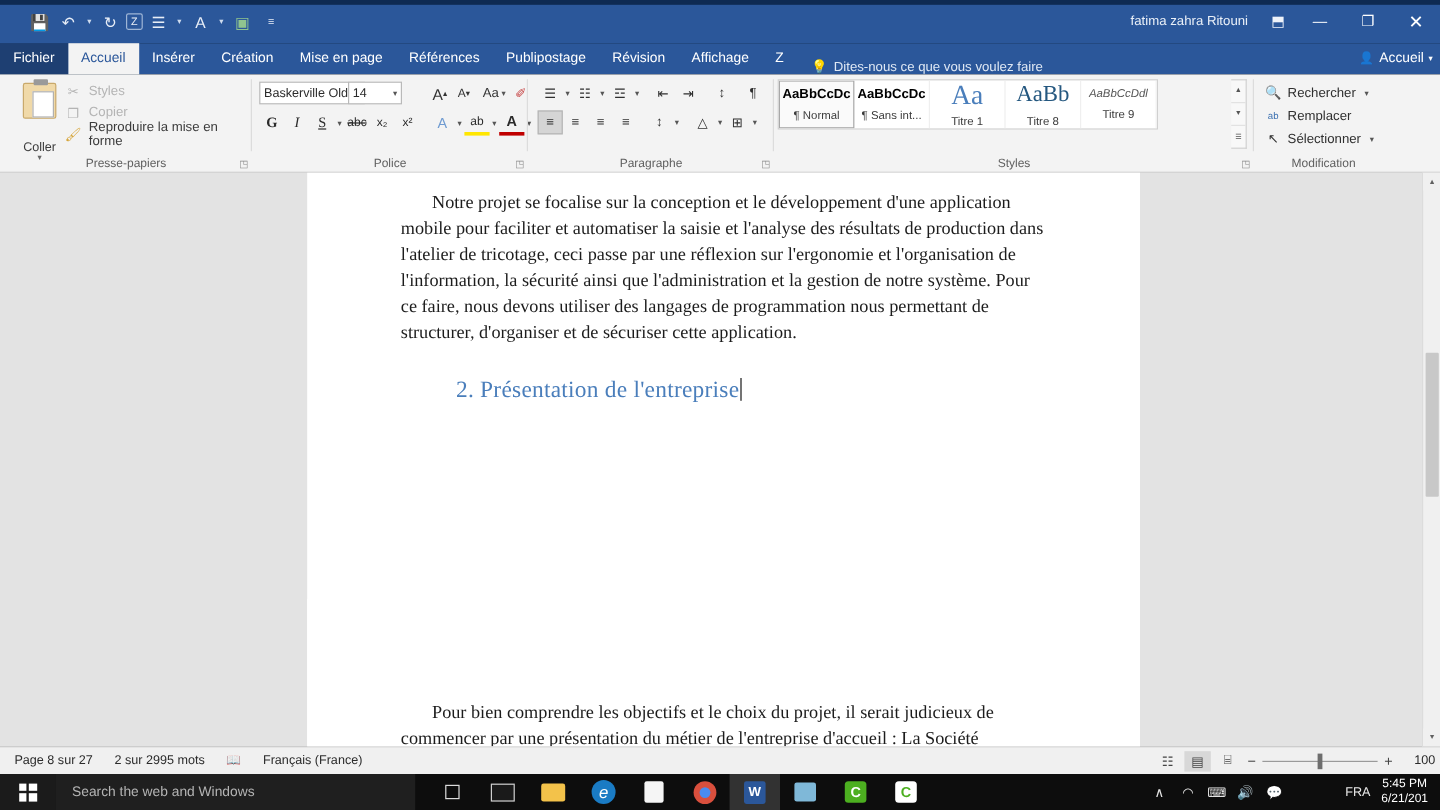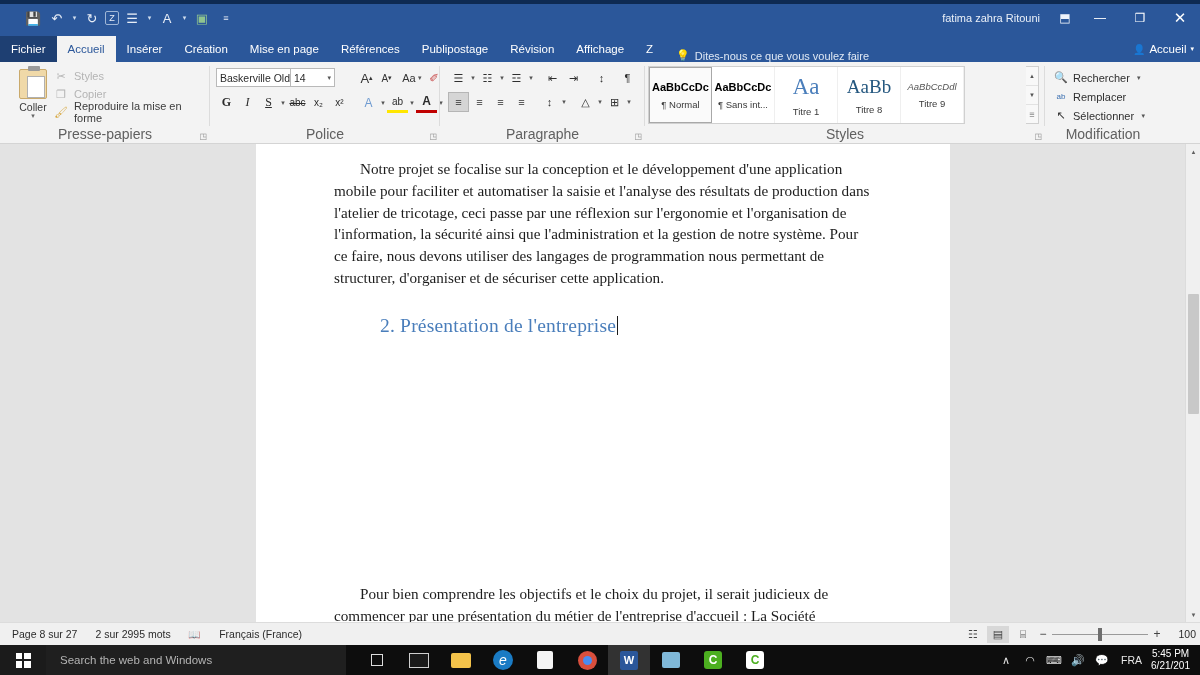--- a/index.html
+++ b/index.html
@@ -69,21 +69,21 @@
   }
 
   
   .ribbon {
     position: absolute; left: 0; top: 62px; width: 1200px; height: 82px;
     background: #f3f3f3; border-bottom: 1px solid #d4d4d4;
   }
   .grp { position: absolute; top: 0; height: 82px; }
   .grp-label {
     position: absolute; bottom: 2px; width: 100%; text-align: center;
-    font-size: 14px; color: #606060;
+    font-size: 10px; color: #606060;
   }
   .grp-launch {
     position: absolute; bottom: 3px; right: 3px; font-size: 8px; color: #8a8a8a;
   }
   .grp-sep {
     position: absolute; top: 4px; bottom: 18px; width: 1px; background: #dcdcdc;
   }
 
   
   .clip-paste {
@@ -96,21 +96,21 @@
     margin-top: 3px;
   }
   .paste-ico::after {
     content: ""; position: absolute; left: 7px; top: 6px; width: 16px; height: 20px;
     background: #ffffff; border: 1px solid #b0b0b0;
   }
   .paste-ico::before {
     content: ""; position: absolute; left: 8px; top: -4px; width: 12px; height: 5px;
     background: #9a9a9a; border-radius: 1px;
   }
-  .paste-lbl { font-size: 10.5px; color: #3b3b3b; margin-top: 2px; text-align: center; }
+  .paste-lbl { font-size: 10.5px; color: #3b3b3b; margin-top: 18px; text-align: center; }
   .paste-caret { font-size: 7px; color: #666; line-height: 6px; }
   .clip-cmds { position: absolute; left: 52px; top: 5px; }
   .clip-cmd {
     display: flex; align-items: center; gap: 6px; height: 18px;
     font-size: 11px; color: #b4b4b4; padding-left: 2px;
   }
   .clip-cmd.enabled { color: #3b3b3b; }
   .cmd-ico { width: 14px; text-align: center; font-size: 11px; }
 
   
@@ -135,21 +135,21 @@
   
   .para-btn {
     width: 21px; height: 20px; display: flex; align-items: center; justify-content: center;
     font-size: 11px; color: #2f2f2f;
   }
   .para-btn.sel { background: #d5d5d5; border: 1px solid #b5b5b5; }
   .prow { position: absolute; display: flex; align-items: center; }
 
   
   .gallery {
-    position: absolute; left: 648px; top: 4px; height: 58px;
+    position: absolute; left: 648px; top: 4px; height: 42px;
     border: 1px solid #d0d0d0; background: #fff;
     display: flex; align-items: stretch; overflow: hidden;
   }
   .style-cell {
     width: 63px; display: flex; flex-direction: column;
     align-items: center; justify-content: center; border-right: 1px solid #efefef;
   }
   .style-cell.sel { border: 1px solid #a8a8a8; background: #fafafa; }
   .style-prev { font-size: 11px; color: #000; white-space: nowrap; overflow: hidden; }
   .style-name { font-size: 9.5px; color: #3a3a3a; margin-top: 6px; white-space: nowrap; }
@@ -264,21 +264,21 @@
   }
   .tb-app.active { background: #323232; }
   .tray {
     position: absolute; right: 0; height: 30px; display: flex; align-items: center;
     padding-right: 4px;
   }
   .tray-ico {
     width: 24px; height: 30px; display: flex; align-items: center; justify-content: center;
     color: #e4e4e4; font-size: 11px;
   }
-  .tray-lang { color: #e8e8e8; font-size: 10.5px; padding: 0 7px; }
+  .tray-lang { color: #e8e8e8; font-size: 10.5px; padding: 0 7px; margin-left: 40px; }
   .clock {
     color: #ffffff; font-size: 10px; line-height: 12px; text-align: center;
     padding: 0 6px 0 2px;
   }
   .sq { width: 12px; height: 12px; border: 1.4px solid currentColor; }
 </style>
 </head>
 <body>
 
 <div id="app">

